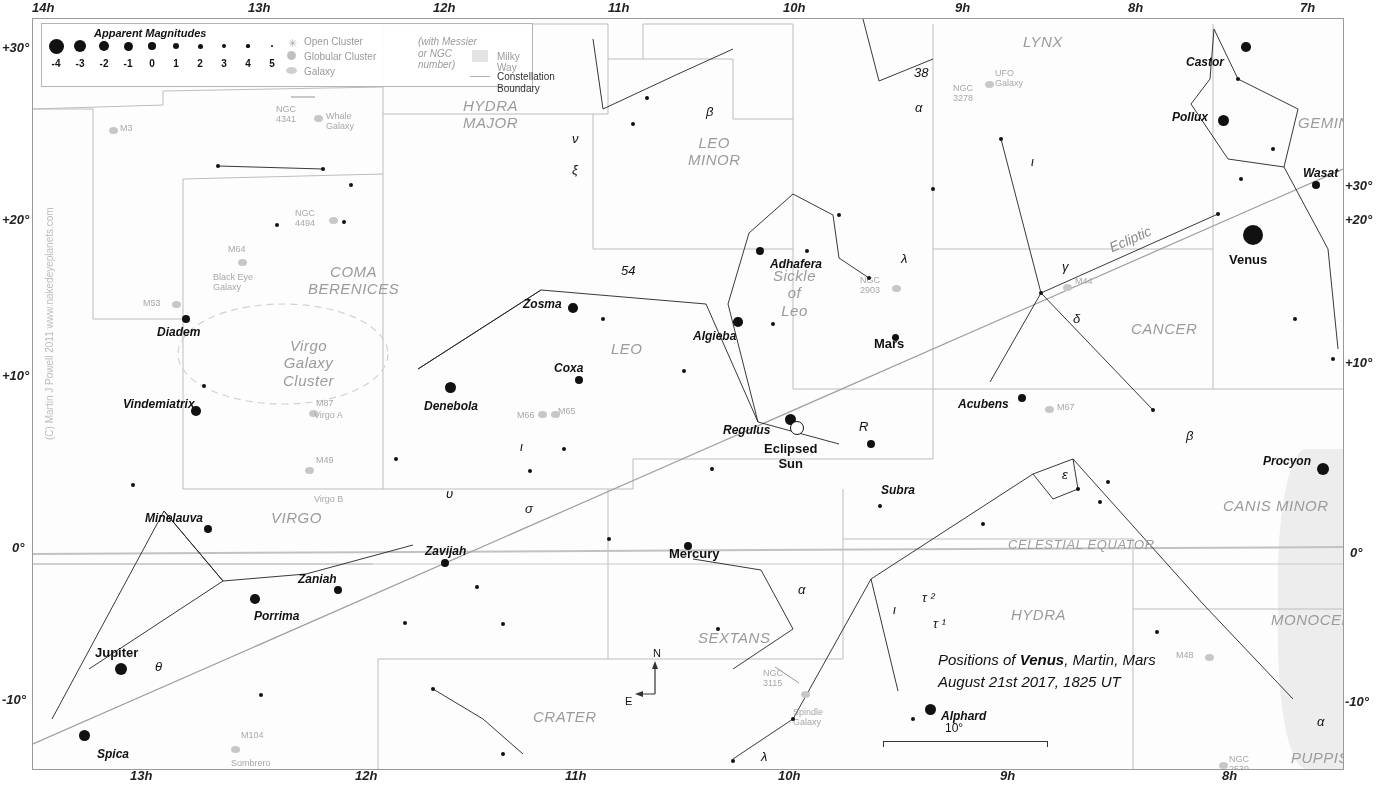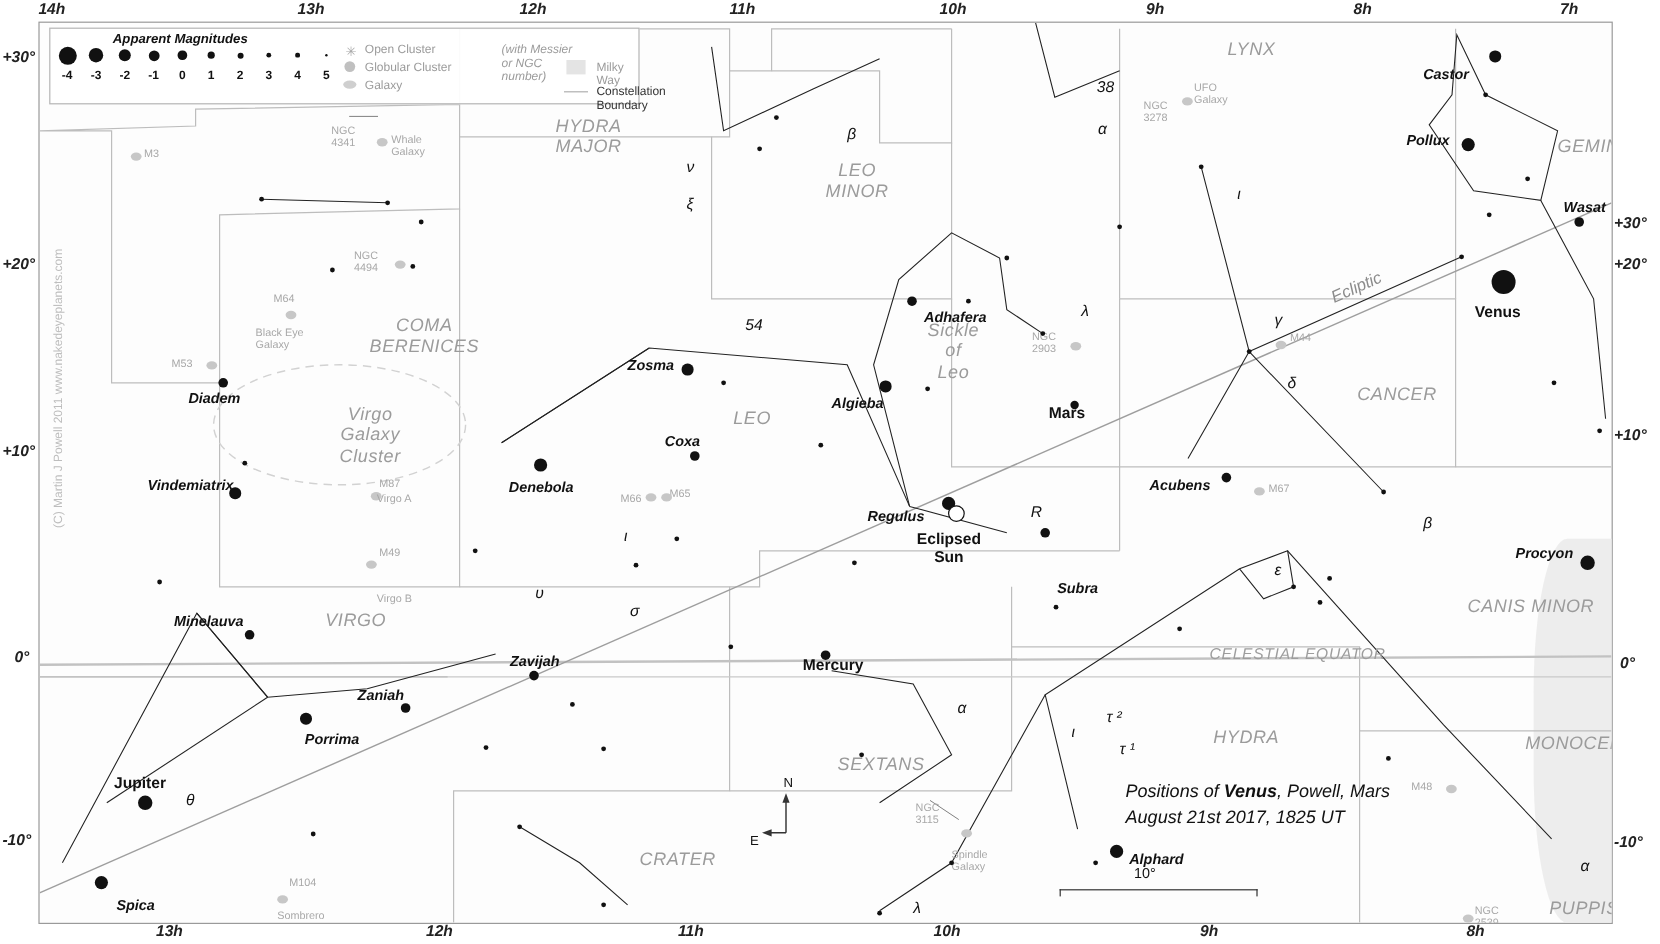--- a/index.html
+++ b/index.html
@@ -433,21 +433,21 @@
         <div class="star" style="left: 182.8px; top: 144.8px; width: 4.4px; height: 4.4px;"></div>
         <div class="star" style="left: 287.8px; top: 147.8px; width: 4.4px; height: 4.4px;"></div>
         <div class="star" style="left: 241.8px; top: 203.8px; width: 4.4px; height: 4.4px;"></div>
         <div class="star" style="left: 168.8px; top: 364.8px; width: 4.4px; height: 4.4px;"></div>
       </div>
 
     <div class="lbl gray" style="left:1075px;top:212px;font-style:italic;font-size:14px;color:#8b8b8b;transform:rotate(-24deg);">Ecliptic</div>
     <div class="lbl gray" style="left:975px;top:518px;font-style:italic;font-size:13px;color:#9d9d9d;letter-spacing:.6px;">CELESTIAL EQUATOR</div>
 
     <div class="caption" style="left:905px;top:630px;width:400px;">
-      <div><span>Positions of </span><b>Venus</b><span>, Powell, Mars</span></div>
+      <div><span>Positions of </span><b>Venus</b><span>, Martin, Mars</span></div>
       <div>August 21st 2017, 1825 UT</div>
     </div>
 
     <div class="scale-bar" style="left:850px;top:722px;width:165px;"></div>
     <div class="scale-tick" style="left:850px;top:722px;"></div>
     <div class="scale-tick" style="left:1014px;top:722px;"></div>
     <div class="lbl" style="left:912px;top:702px;font-size:12px;">10°</div>
 
     <svg class="lines" style="left:600px;top:630px;width:60px;height:60px" viewBox="0 0 60 60">
       <path d="M22 45 L22 16 M22 45 L6 45" stroke="#333" stroke-width="1.2" fill="none"></path>

